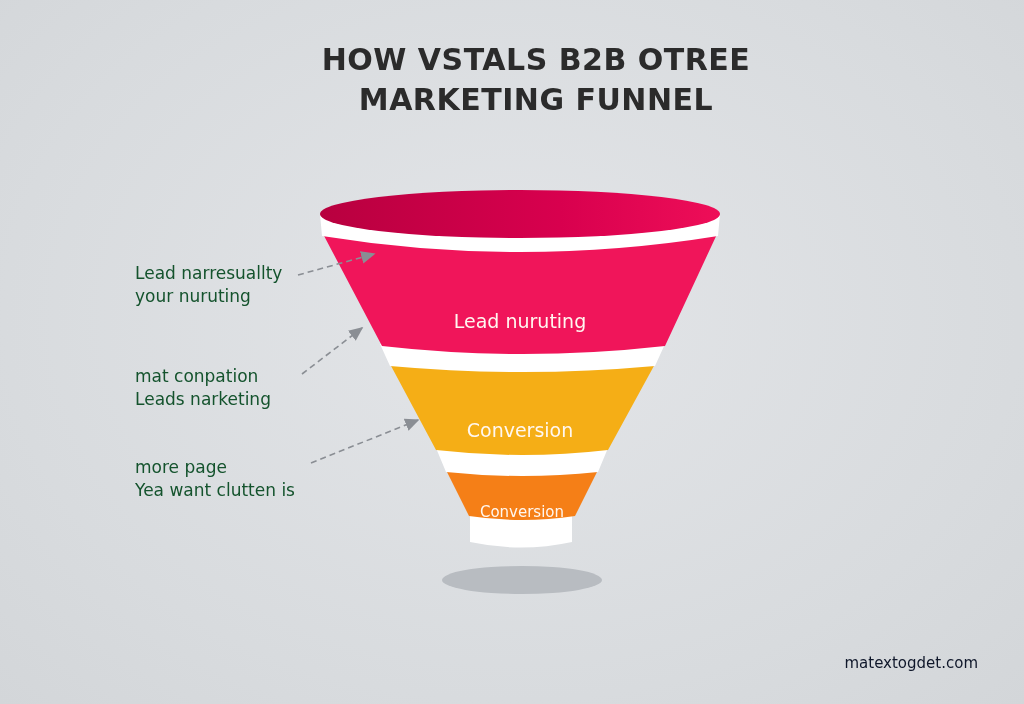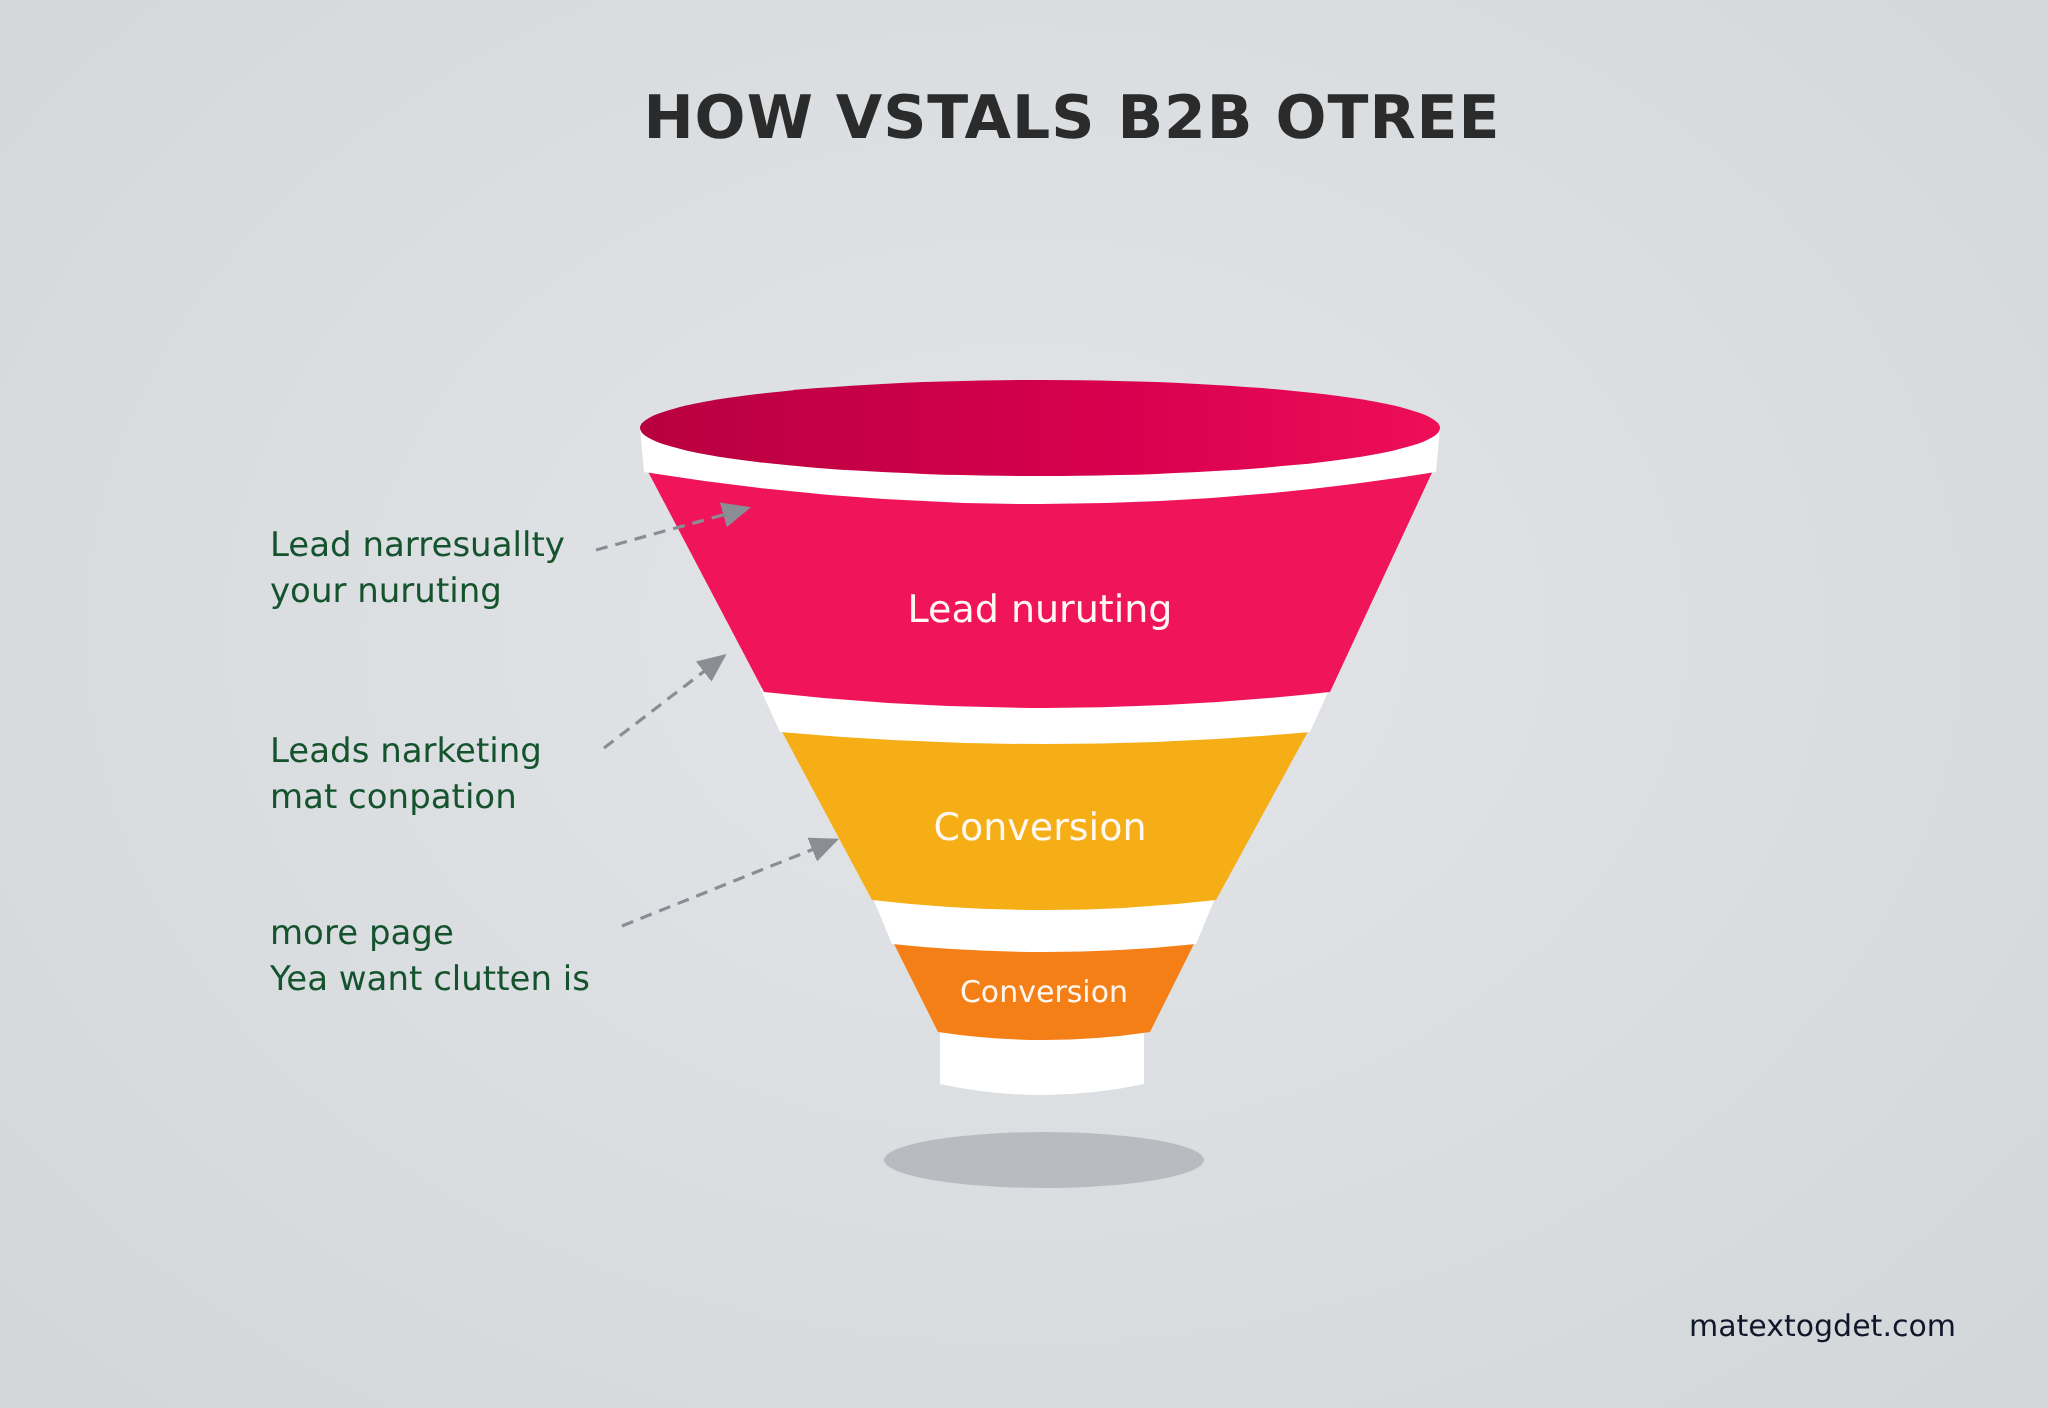--- a/index.html
+++ b/index.html
@@ -18,31 +18,33 @@
   .title div { white-space: nowrap; }
   .annot {
     position: absolute; left: 135px; color: #14532d;
     font-family: "DejaVu Sans", sans-serif; font-size: 17px; line-height: 23px;
   }
   .annot div { white-space: nowrap; }
   svg.funnel { position: absolute; left: 0; top: 0; }
   .stage-label {
     position: absolute; color: #fff7f0; text-align: center; white-space: nowrap;
     font-family: "DejaVu Sans", sans-serif;
+    margin-top: 16px;
   }
   .footer {
     position: absolute; right: 46px; top: 654px; color: #0f172a;
     font-family: "DejaVu Sans", sans-serif; font-size: 15px;
   }
 </style>
 </head>
 <body>
 
 <div class="title">
   <div>HOW VSTALS B2B OTREE</div>
+  <div>MARKETING FUNNEL</div>
 </div>
 
 <svg class="funnel" width="1024" height="704" viewBox="0 0 1024 704">
   <defs>
     <linearGradient id="rimGrad" x1="0" y1="0" x2="1" y2="0">
       <stop offset="0" stop-color="#b8003f"></stop>
       <stop offset="0.6" stop-color="#d8004e"></stop>
       <stop offset="1" stop-color="#ee0e58"></stop>
     </linearGradient>
     <marker id="arrowhead" markerWidth="10" markerHeight="10" refX="8" refY="5" orient="auto">
@@ -75,21 +77,21 @@
 
 <div class="stage-label" style="left:420px; top:294px; width:200px; font-size:19px;">Lead nuruting</div>
 <div class="stage-label" style="left:420px; top:403px; width:200px; font-size:19px;">Conversion</div>
 <div class="stage-label" style="left:440px; top:487px; width:164px; font-size:15px;">Conversion</div>
 
 <div class="annot" style="top:262px;">
   <div>Lead narresuallty</div>
   <div>your nuruting</div>
 </div>
 <div class="annot" style="top:365px;">
+  <div>mat conpation</div>
   <div>Leads narketing</div>
-  <div>mat conpation</div>
 </div>
 <div class="annot" style="top:456px;">
   <div>more page</div>
   <div>Yea want clutten is</div>
 </div>
 
 <div class="footer">matextogdet.com</div>
 
 </body></html>

